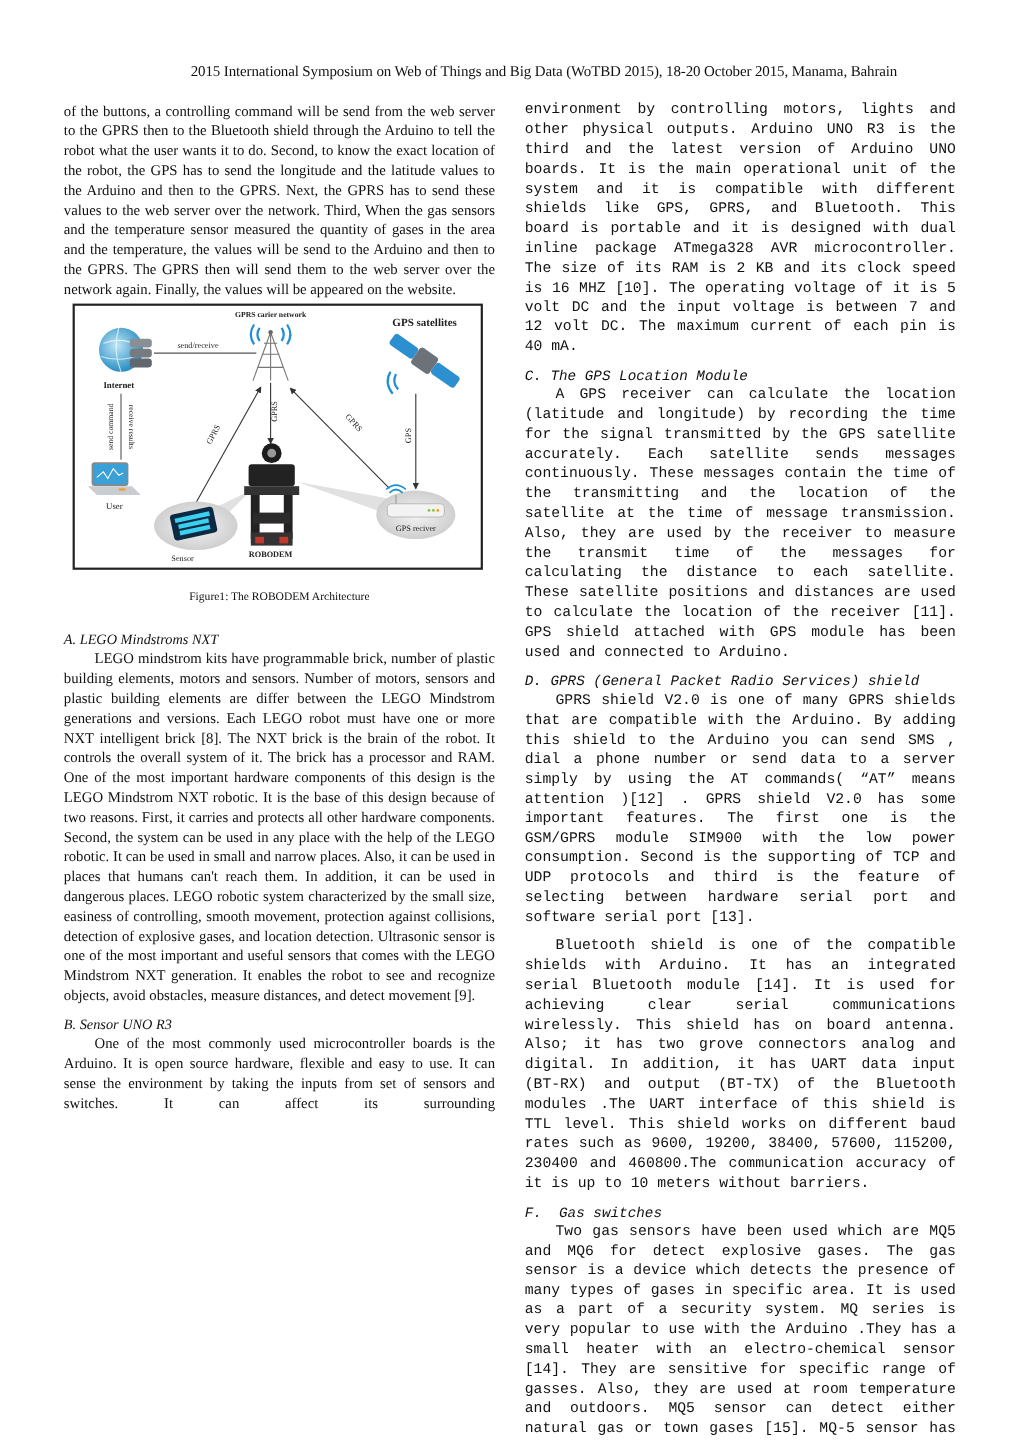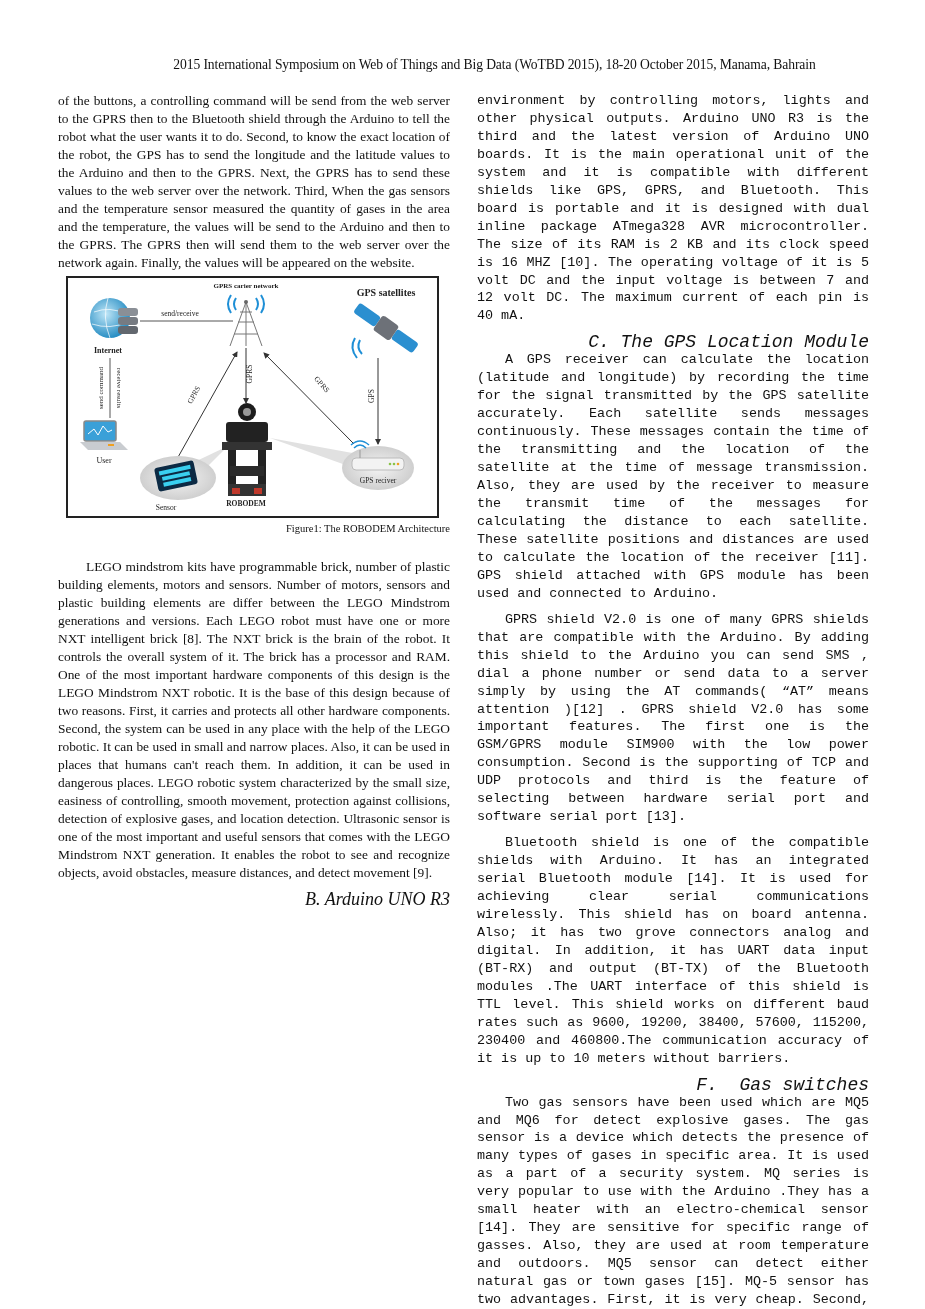--- a/index.html
+++ b/index.html
@@ -5,24 +5,24 @@
   html, body { margin:0; padding:0; background:#ffffff; }
   body { width:925px; height:1309px; position:relative; overflow:hidden;
          font-family:"Liberation Serif", "DejaVu Serif", serif; color:#111; }
   .header { position:absolute; left:0; top:57px; width:925px; text-align:center;
             font-size:13.6px; letter-spacing:-0.1px;padding-left:32px; }
   .col { position:absolute; top:92px; width:392px; font-size:13.4px; line-height:17.95px; }
   .col.left { left:58px; }
   .col.right { left:477px;font-family:Liberation Mono, monospace; }
   p { margin:0; text-align:justify; text-align-last:left; }
   p.indent { text-indent:28px; }
-  h3 { margin:0; font-weight:normal; font-style:italic; font-size:18px; line-height:18px;text-align:right; }
+  h3 { margin:0; font-weight:normal; font-style:italic; font-size:13px; line-height:18px; }
   .sec-gap { height:8px; }
   .figure { position:relative; margin:4px 0 0 8px; width:373px; height:242px; border:2px solid #222; box-sizing:border-box; }
-  .caption { text-align:right; font-size:10.5px; margin-top:2px; width:392px; }
+  .caption { text-align:center; font-size:10.5px; margin-top:16px; width:392px; }
   .fig-svg { position:absolute; left:0; top:0; }
   .fig-text { font-family:"Liberation Serif", serif; fill:#222; }
 </style>
 </head>
 <body>
 
 <div class="header">2015 International Symposium on Web of Things and Big Data (WoTBD 2015), 18-20 October 2015, Manama, Bahrain</div>
 
 <div class="col left">
   <p>of the buttons, a controlling command will be send from the web server to the GPRS then to the Bluetooth shield through the Arduino to tell the robot what the user wants it to do. Second, to know the exact location of the robot, the GPS has to send the longitude and the latitude values to the Arduino and then to the GPRS. Next, the GPRS has to send these values to the web server over the network. Third, When the gas sensors and the temperature sensor measured the quantity of gases in the area and the temperature, the values will be send to the Arduino and then to the GPRS. The GPRS then will send them to the web server over the network again. Finally, the values will be appeared on the website.</p>
@@ -128,30 +128,33 @@
           <circle cx="330" cy="186" r="1.3" fill="#f0a020"></circle>
         <line x1="292" y1="180" x2="292" y2="172" stroke="#999"></line>
         <path d="M286,170 Q292,164 298,170 M283,167 Q292,159 301,167" stroke="#1e8fd6" stroke-width="1.5" fill="none"></path>
       </g>
       <text class="fig-text" x="310" y="205" font-size="7.5" text-anchor="middle">GPS reciver</text>
     </svg>
   </div>
   <div class="caption">Figure1: The ROBODEM Architecture</div>
 
   <div style="height:21px"></div>
+  <h3>A. LEGO Mindstroms NXT</h3>
   <p class="indent">LEGO mindstrom kits have programmable brick, number of plastic building elements, motors and sensors. Number of motors, sensors and plastic building elements are differ between the LEGO Mindstrom generations and versions. Each LEGO robot must have one or more NXT intelligent brick [8]. The NXT brick is the brain of the robot. It controls the overall system of it. The brick has a processor and RAM. One of the most important hardware components of this design is the LEGO Mindstrom NXT robotic. It is the base of this design because of two reasons. First, it carries and protects all other hardware components. Second, the system can be used in any place with the help of the LEGO robotic. It can be used in small and narrow places. Also, it can be used in places that humans can't reach them. In addition, it can be used in dangerous places. LEGO robotic system characterized by the small size, easiness of controlling, smooth movement, protection against collisions, detection of explosive gases, and location detection. Ultrasonic sensor is one of the most important and useful sensors that comes with the LEGO Mindstrom NXT generation. It enables the robot to see and recognize objects, avoid obstacles, measure distances, and detect movement [9].</p>
   <div class="sec-gap"></div>
-  <h3>B. Arduino UNO R3</h3>
+  <h3>B. Sensor UNO R3</h3>
+  <p class="indent" style="text-align-last:justify">One of the most commonly used microcontroller boards is the Arduino. It is open source hardware, flexible and easy to use. It can sense the environment by taking the inputs from set of sensors and switches. It can affect its surrounding</p>
 </div>
 
 <div class="col right">
   <p>environment by controlling motors, lights and other physical outputs. Arduino UNO R3 is the third and the latest version of Arduino UNO boards. It is the main operational unit of the system and it is compatible with different shields like GPS, GPRS, and Bluetooth. This board is portable and it is designed with dual inline package ATmega328 AVR microcontroller. The size of its RAM is 2 KB and its clock speed is 16 MHZ [10]. The operating voltage of it is 5 volt DC and the input voltage is between 7 and 12 volt DC. The maximum current of each pin is 40 mA.</p>
   <div class="sec-gap"></div>
   <h3>C. The GPS Location Module</h3>
   <p class="indent">A GPS receiver can calculate the location (latitude and longitude) by recording the time for the signal transmitted by the GPS satellite accurately. Each satellite sends messages continuously. These messages contain the time of the transmitting and the location of the satellite at the time of message transmission. Also, they are used by the receiver to measure the transmit time of the messages for calculating the distance to each satellite. These satellite positions and distances are used to calculate the location of the receiver [11]. GPS shield attached with GPS module has been used and connected to Arduino.</p>
   <div class="sec-gap"></div>
+  <h3>D. GPRS (General Packet Radio Services) shield</h3>
   <p class="indent">GPRS shield V2.0 is one of many GPRS shields that are compatible with the Arduino. By adding this shield to the Arduino you can send SMS , dial a phone number or send data to a server simply by using the AT commands( “AT” means attention )[12] . GPRS shield V2.0 has some important features. The first one is the GSM/GPRS module SIM900 with the low power consumption. Second is the supporting of TCP and UDP protocols and third is the feature of selecting between hardware serial port and software serial port [13].</p>
   <div class="sec-gap"></div>
   <p class="indent">Bluetooth shield is one of the compatible shields with Arduino. It has an integrated serial Bluetooth module [14]. It is used for achieving clear serial communications wirelessly. This shield has on board antenna. Also; it has two grove connectors analog and digital. In addition, it has UART data input (BT-RX) and output (BT-TX) of the Bluetooth modules .The UART interface of this shield is TTL level. This shield works on different baud rates such as 9600, 19200, 38400, 57600, 115200, 230400 and 460800.The communication accuracy of it is up to 10 meters without barriers.</p>
   <div class="sec-gap"></div>
   <h3 style="white-space:pre">F.  Gas switches</h3>
   <p class="indent" style="text-align-last:justify">Two gas sensors have been used which are MQ5 and MQ6 for detect explosive gases. The gas sensor is a device which detects the presence of many types of gases in specific area. It is used as a part of a security system. MQ series is very popular to use with the Arduino .They has a small heater with an electro-chemical sensor [14]. They are sensitive for specific range of gasses. Also, they are used at room temperature and outdoors. MQ5 sensor can detect either natural gas or town gases [15]. MQ-5 sensor has two advantages. First, it is very cheap. Second, it can be used in so many applications such as</p>
 </div>
 
 </body></html>

